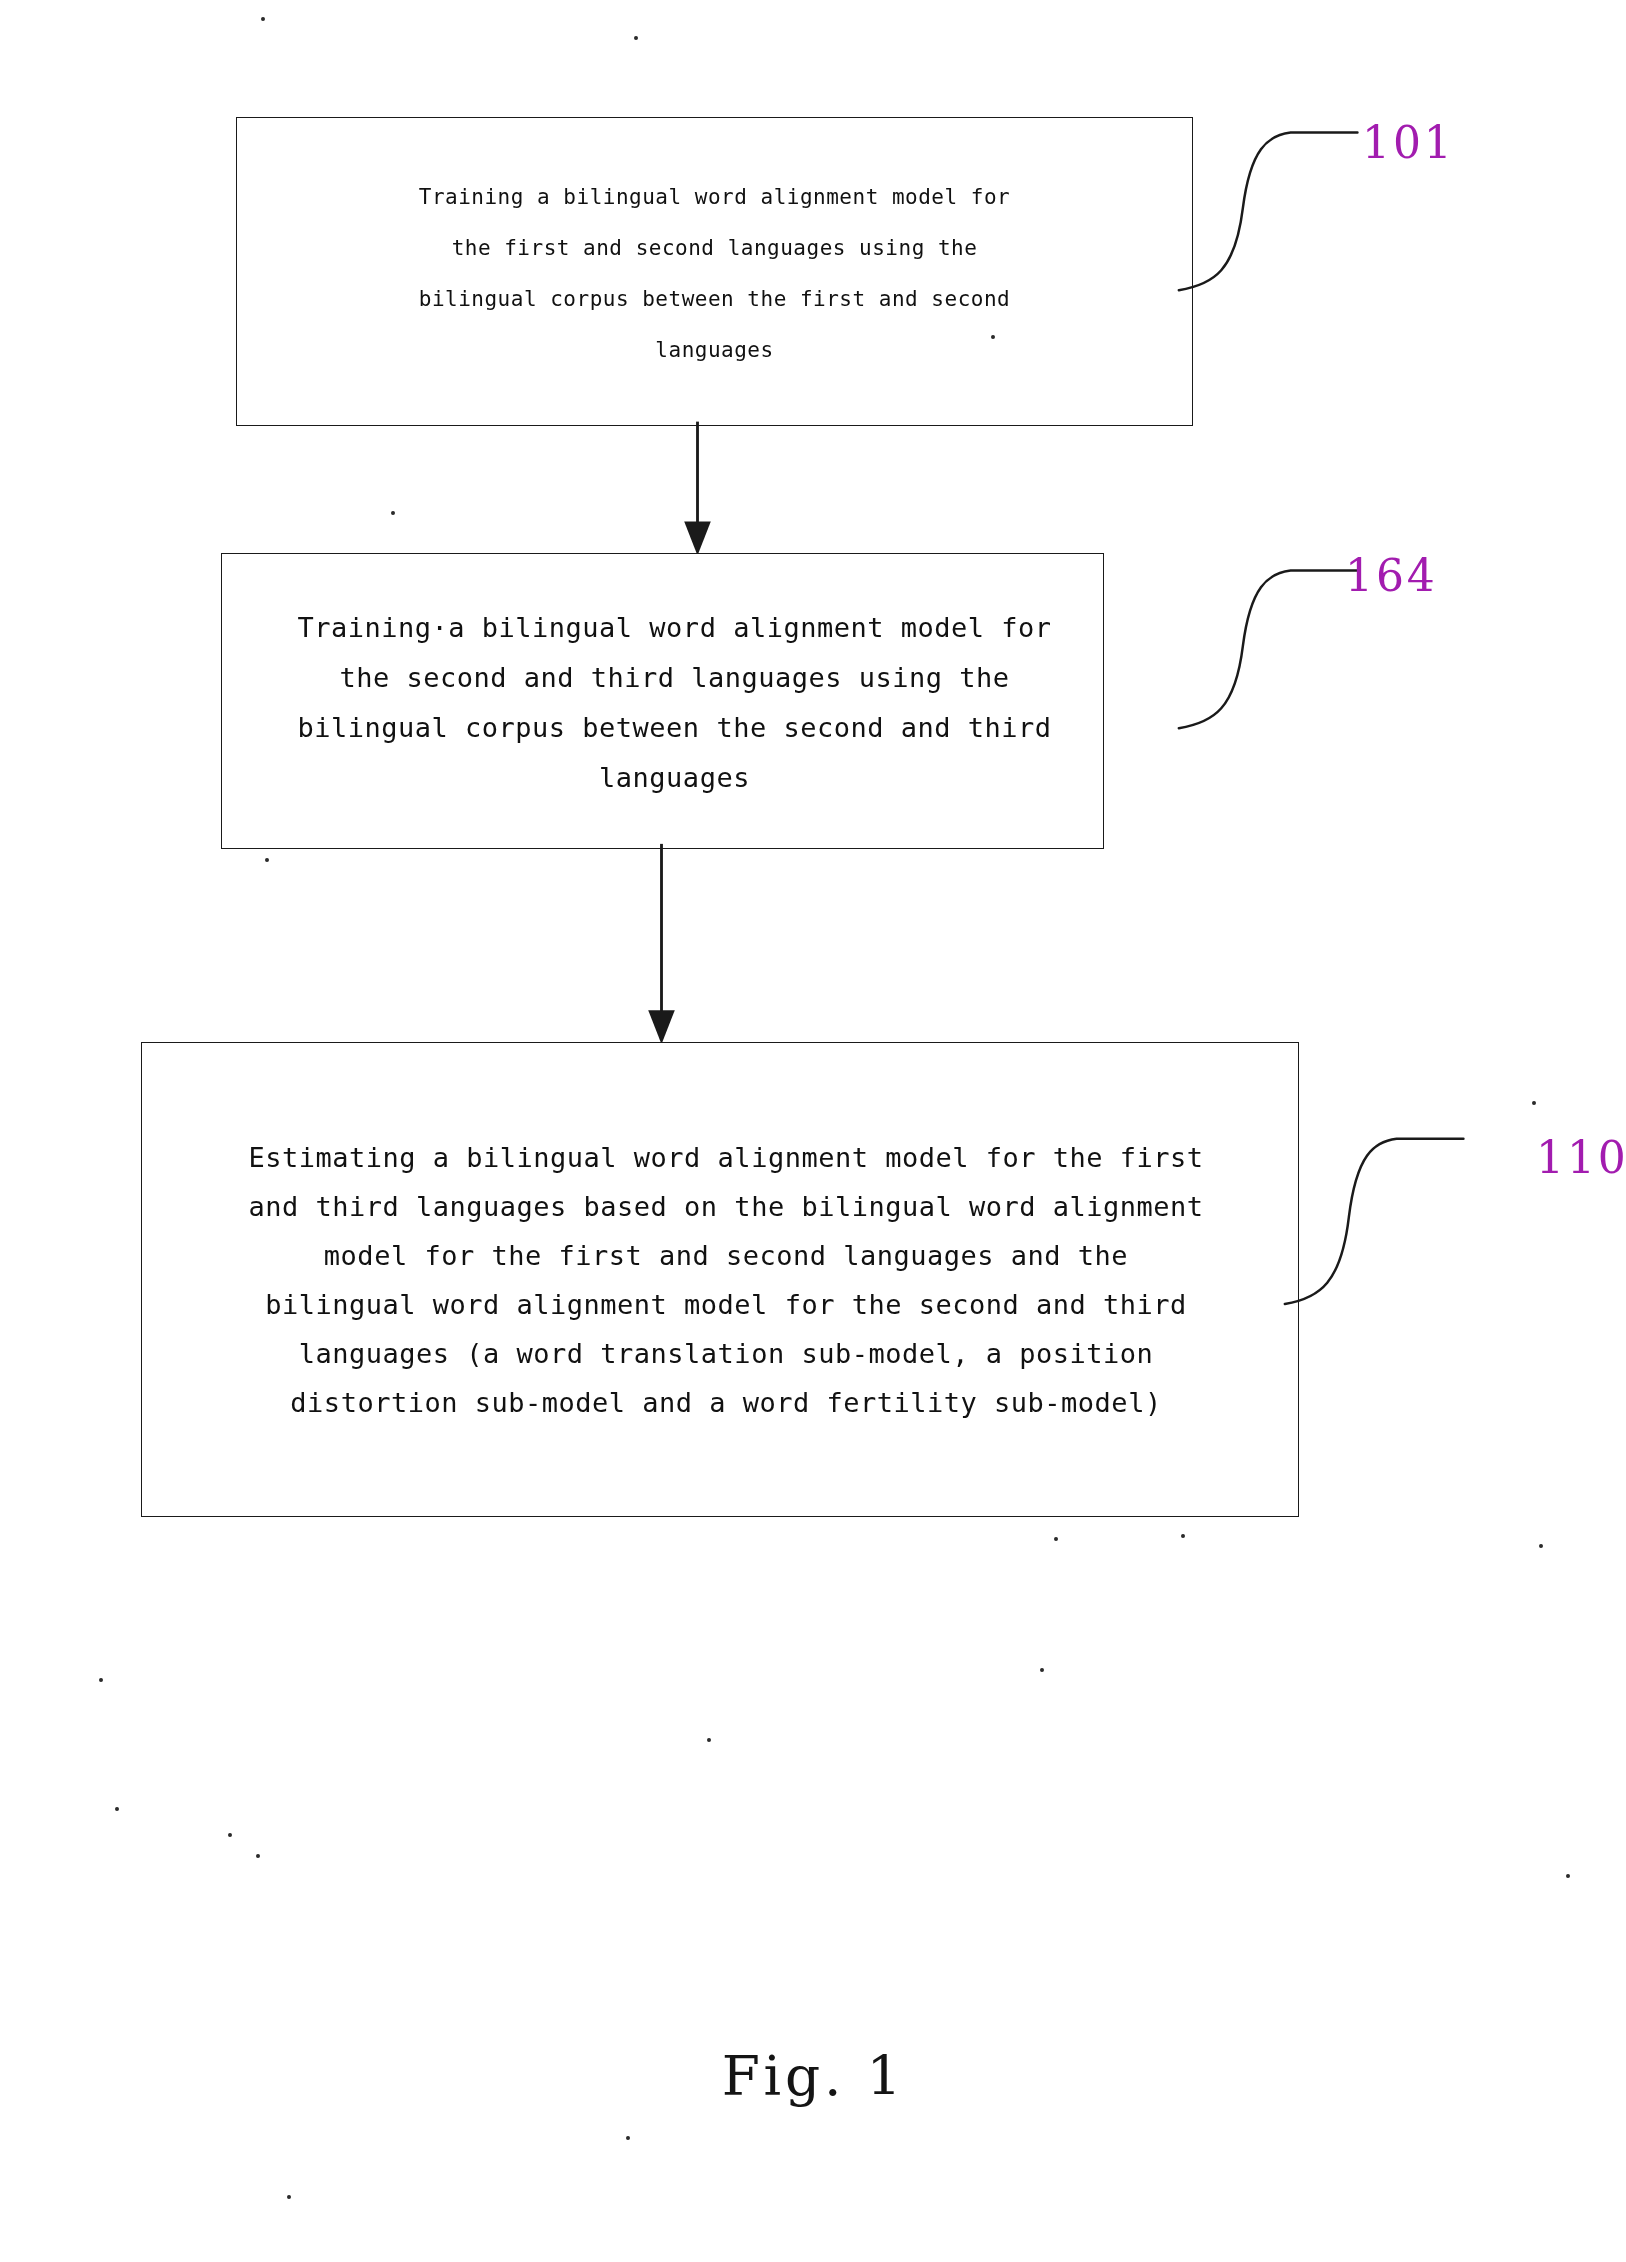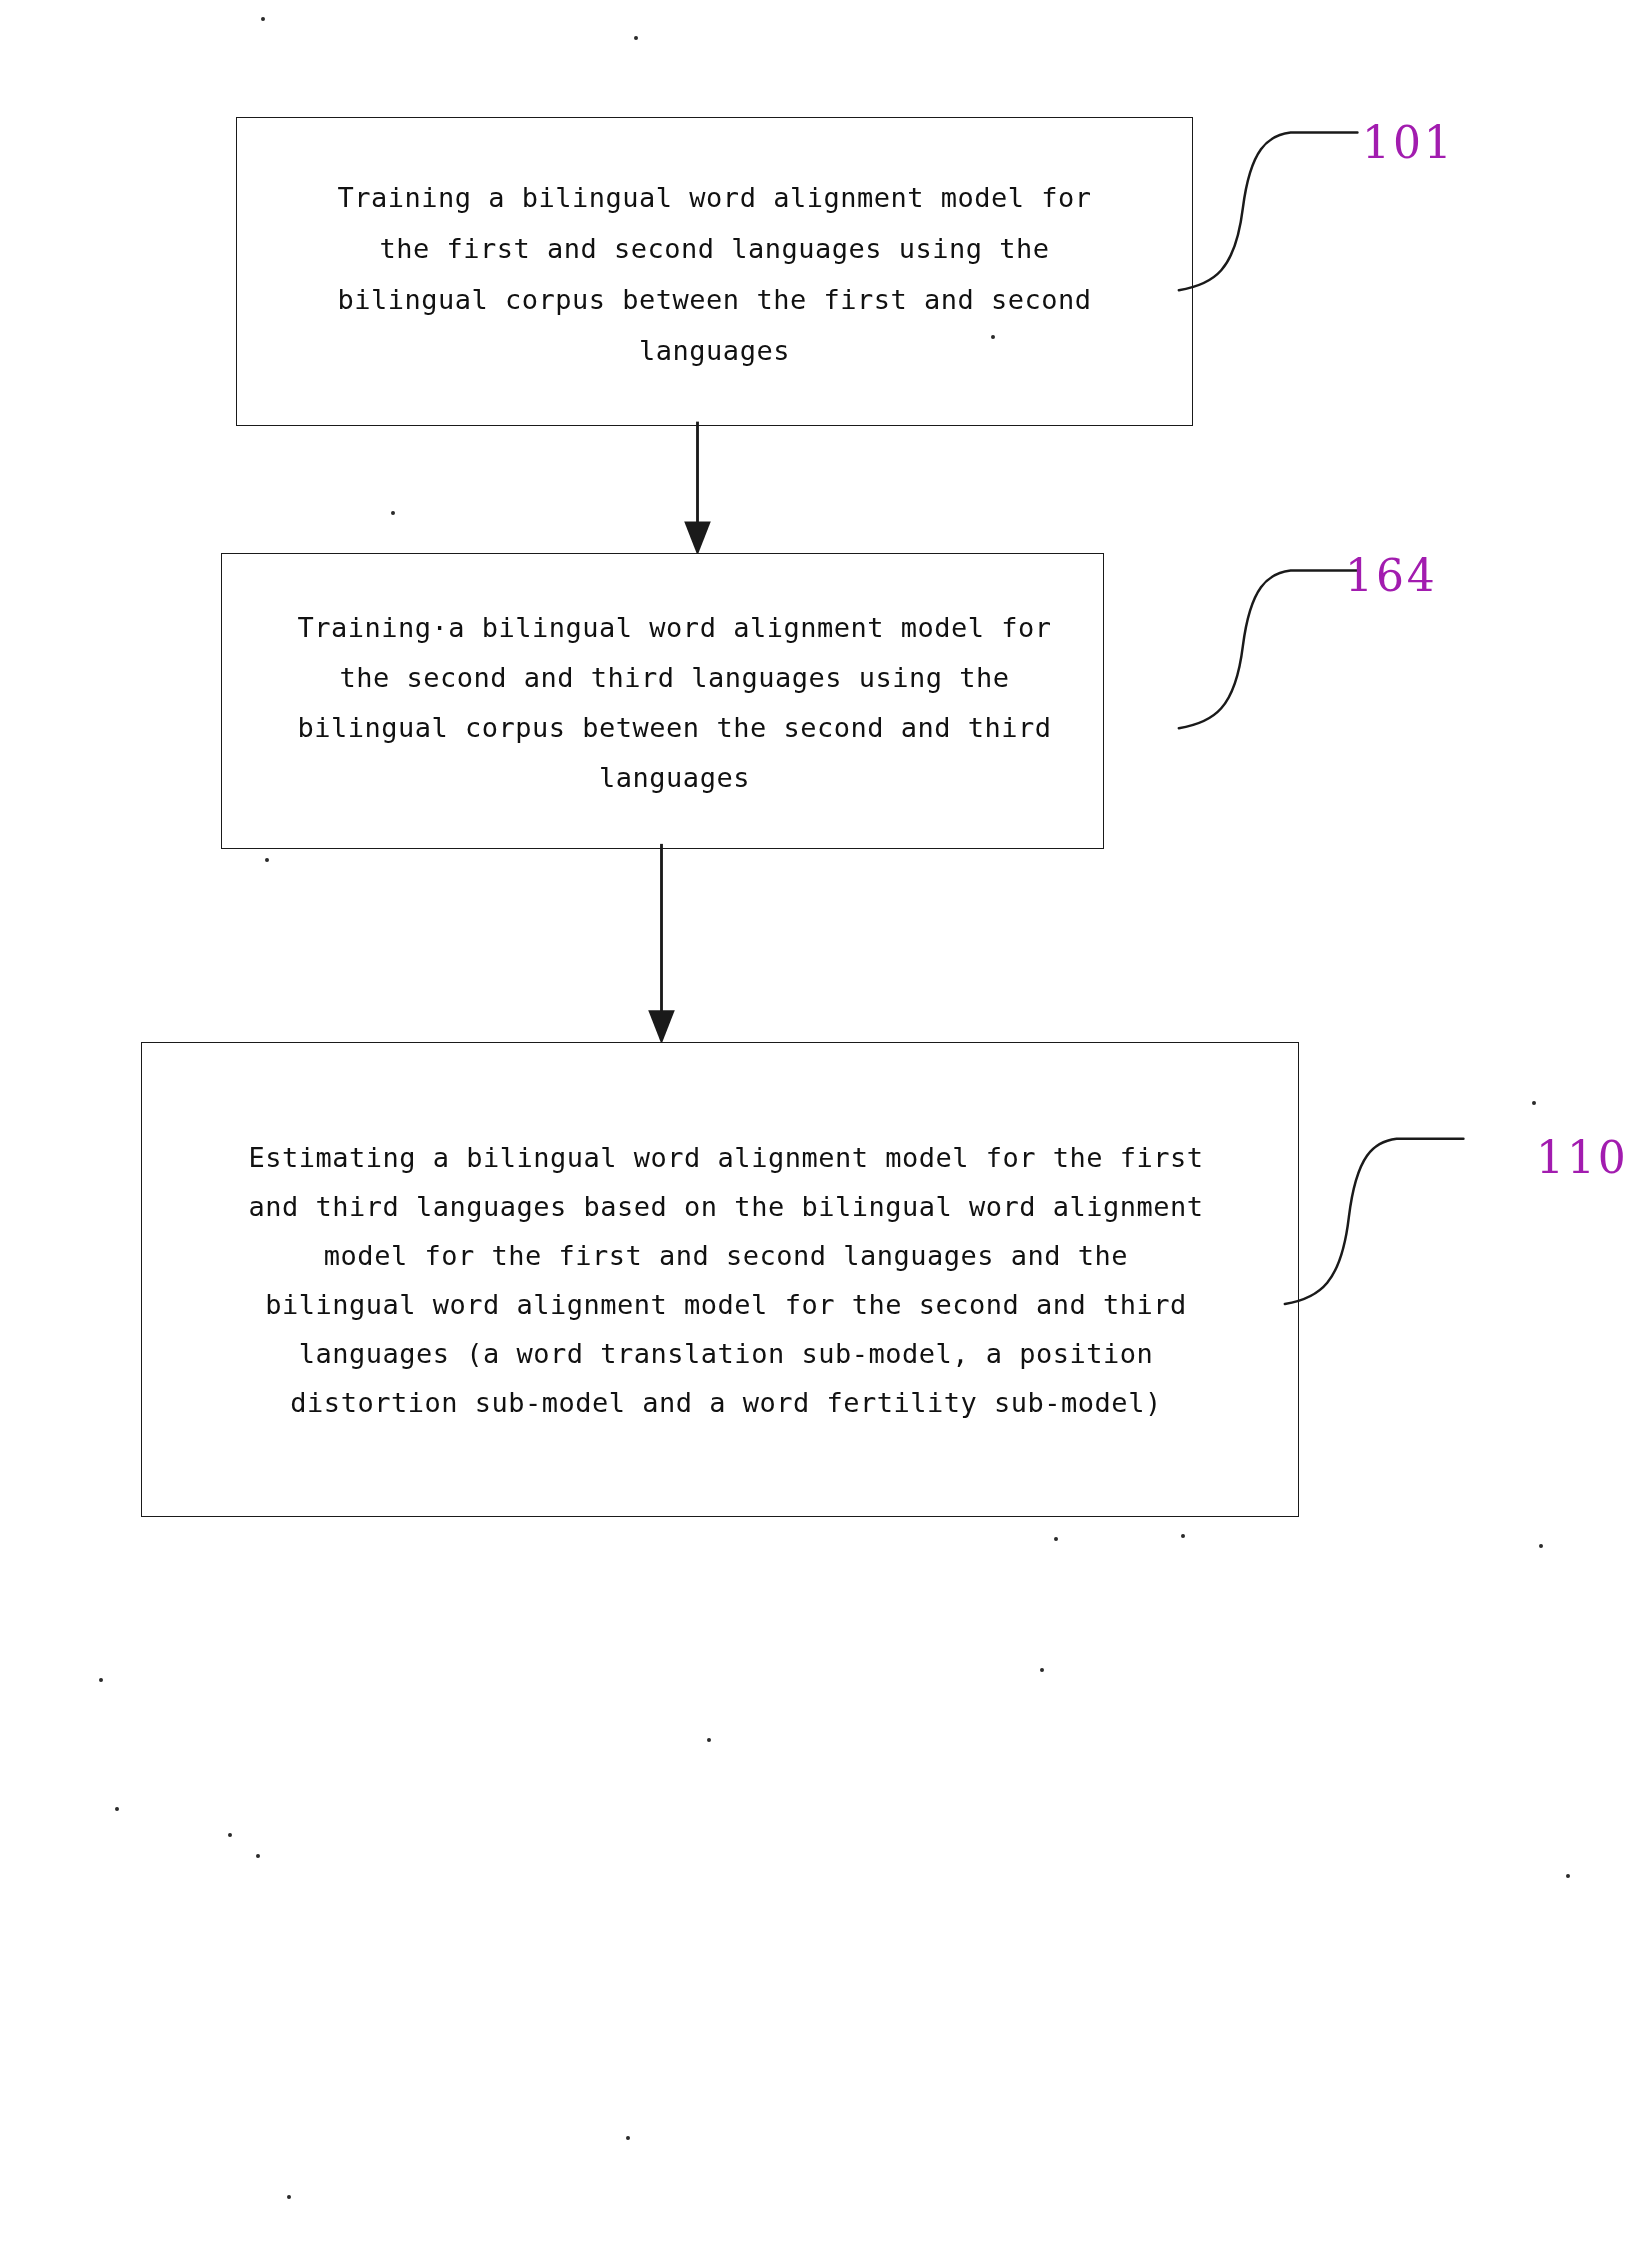--- a/index.html
+++ b/index.html
@@ -39,21 +39,21 @@
     letter-spacing: 0.5px;
   }
 
   #box-101 {
     left: 236px;
     top: 117px;
     width: 957px;
     height: 309px;
   }
   #box-101 .flow-box-text {
-    font-size: 27px;
+    font-size: 21px;
     line-height: 51px;
     padding-top: 5.7px;
   }
 
   #box-105 {
     left: 221px;
     top: 553px;
     width: 883px;
     height: 296px;
     padding-left: 24px;
@@ -183,20 +183,21 @@
 bilingual word alignment model for the second and third
 languages (a word translation sub-model, a position
 distortion sub-model and a word fertility sub-model)</div>
   </div>
 
   <svg class="leader" id="leader-110" viewBox="0 0 200 210">
     <path d="M 3 206 C 40 200, 62 183, 70 115 C 78 50, 96 36, 120 33 L 190 33" fill="none" stroke="#1a1a1a" stroke-width="2.6" stroke-linecap="round"></path>
   </svg>
   <div class="ref-num" id="ref-110">110</div>
 
+  <div id="fig-caption">Fig. 1</div>
 
   <div class="speckle" style="left:261px;  top:17px;"></div>
   <div class="speckle" style="left:634px;  top:36px;"></div>
   <div class="speckle" style="left:991px; top:335px;"></div>
   <div class="speckle" style="left:391px;  top:511px;"></div>
   <div class="speckle" style="left:265px;  top:858px;"></div>
   <div class="speckle" style="left:1532px; top:1101px;"></div>
   <div class="speckle" style="left:1054px; top:1537px;"></div>
   <div class="speckle" style="left:1181px; top:1534px;"></div>
   <div class="speckle" style="left:1539px; top:1544px;"></div>

